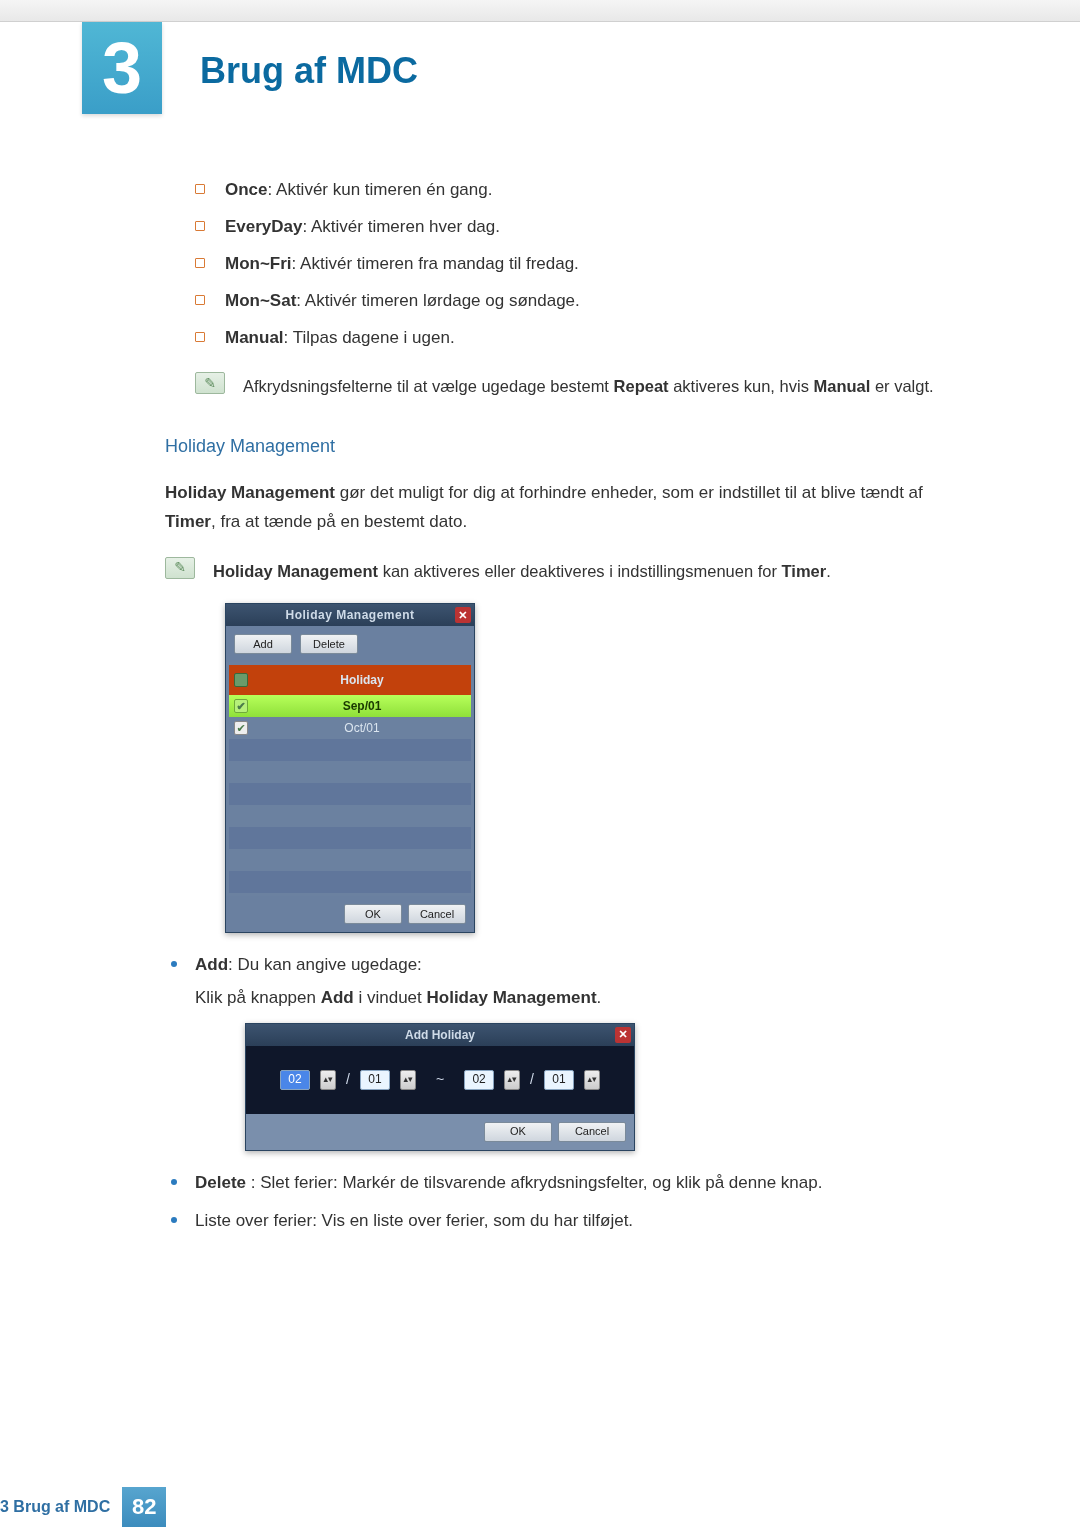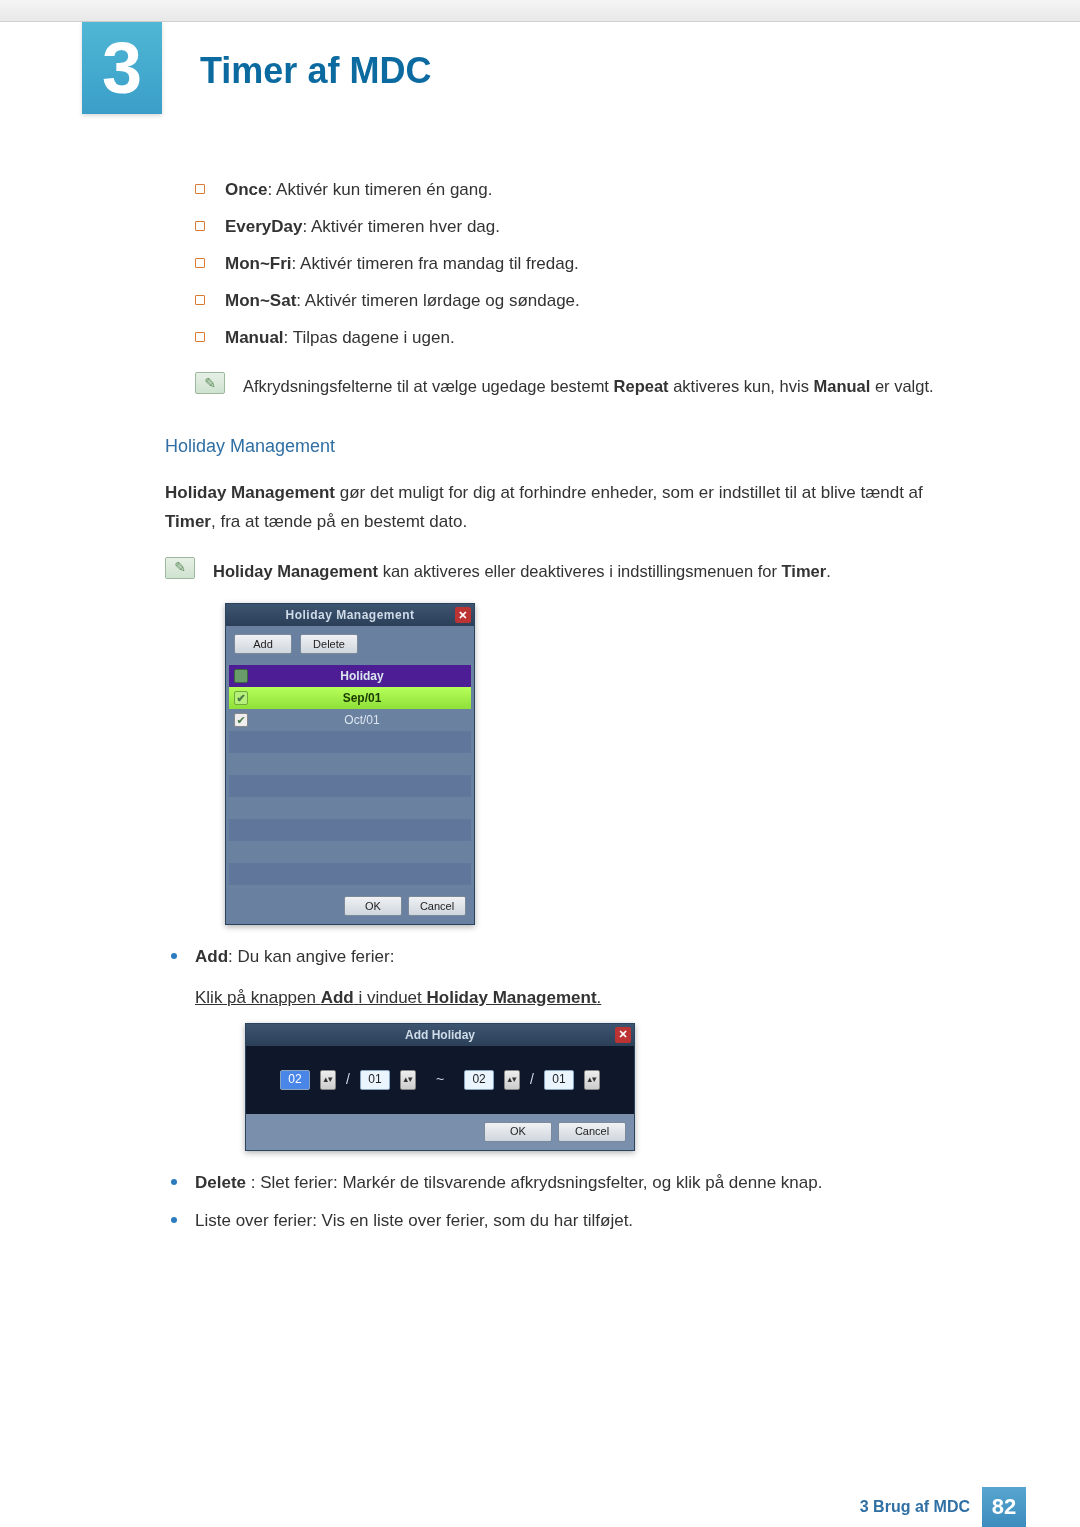--- a/index.html
+++ b/index.html
@@ -61,21 +61,21 @@
     background: #b33; color: #fff; font-size: 11px; font-weight: bold;
     display: flex; align-items: center; justify-content: center; border-radius: 2px;
   }
   .hm-toolbar { display: flex; gap: 8px; padding: 8px; background: #6a80a0; }
   .hm-btn {
     width: 58px; height: 20px; background: linear-gradient(to bottom,#f0f2f4,#cfd6de);
     border: 1px solid #7a8a9a; border-radius: 2px; color: #222; font-size: 11px;
     display: flex; align-items: center; justify-content: center;
   }
   .hm-table { background: #6b81a0; padding: 3px; }
-  .hm-headrow { display: flex; background: #4c1d95; height: 22px; align-items: center; }
+  .hm-headrow { display: flex; background: #c2410c; height: 30px; align-items: center; }
   .hm-headcell-check { width: 24px; display:flex; align-items:center; justify-content:center; }
   .hm-headcell-check .chk { width:14px; height:14px; background:#6a9b6a; border:1px solid #3a6a3a; border-radius:2px; }
   .hm-headcell-main { flex:1; text-align:center; font-weight: bold; font-size:12px; }
   .hm-row { display:flex; height:22px; align-items:center; }
   .hm-row .cell-check { width:24px; display:flex; align-items:center; justify-content:center; }
   .hm-row .cell-check .chk { width:14px; height:14px; background:#eee; border:1px solid #888; border-radius:2px; display:flex; align-items:center; justify-content:center; color:#4a7b4a; font-size:11px; }
   .hm-row .cell-check .chk.green { background:#b6f07a; border-color:#6faa3a; }
   .hm-row .cell-main { flex:1; text-align:center; font-size:12px; }
   .hm-row.selected { background: linear-gradient(to bottom,#b7ff5a,#8fe03a); color:#1a3a00; font-weight:bold; }
   .hm-row.normal { background:#6b81a0; color:#dbe5ef; }
@@ -102,44 +102,44 @@
   .ah-sep { color:#d0daea; font-size:14px; }
   .ah-tilde { color:#d0daea; font-size:14px; padding: 0 10px;}
   .ah-footer { background:#7a8fac; padding:8px; display:flex; justify-content:flex-end; gap:6px; }
 
   .bullet-list { list-style: none; padding-left: 20px; }
   .bullet-list li { position: relative; margin-bottom: 10px; padding-left: 10px;}
   .bullet-list li::before {
     content: ""; position:absolute; left:-14px; top:10px;
     width:6px; height:6px; background:#2b7bbf; border-radius:50%;
   }
-  .bullet-list li p.sub { margin-top: 12px; text-decoration: underline; }
+  .bullet-list li p.sub { margin-top: 4px; }
 
   
   .page-footer {
     position: absolute; bottom: 0; left: 0; width: 100%; height: 40px;
-    display:flex; align-items:center; justify-content:flex-end;margin-top:44px;
+    display:flex; align-items:center; justify-content:flex-start;margin-top:44px;
   }
   .footer-label { color:#2f6fa3; font-size:16px; font-weight:600; margin-right:12px; }
   .footer-num {
     width:44px; height:40px; background:linear-gradient(to bottom,#57a5cf,#3c8cbd);
     color:#fff; font-size:22px; font-weight:700; display:flex; align-items:center; justify-content:center;
     margin-right: 54px;
   }
 </style>
 </head>
 <body>
 
 <div class="page">
   <div class="top-bar"></div>
 
   <div class="chapter-badge">
     <span>3</span>
   </div>
-  <div class="chapter-title">Timer af MDC</div>
+  <div class="chapter-title">Brug af MDC</div>
 
   <div class="content">
 
     <ul class="square-list">
       <li><b>Once</b><span>: Aktivér kun timeren én gang.</span></li>
       <li><b>EveryDay</b><span>: Aktivér timeren hver dag.</span></li>
       <li><b>Mon~Fri</b><span>: Aktivér timeren fra mandag til fredag.</span></li>
       <li><b>Mon~Sat</b><span>: Aktivér timeren lørdage og søndage.</span></li>
       <li><b>Manual</b><span>: Tilpas dagene i ugen.</span></li>
     </ul>
@@ -201,21 +201,21 @@
         <div class="hm-row stripe hm-empty"></div>
       </div>
       <div class="hm-footer">
         <div class="hm-btn">OK</div>
         <div class="hm-btn">Cancel</div>
       </div>
     </div>
 
     <ul class="bullet-list">
       <li>
-        <span><b>Add</b><span>: Du kan angive ferier:</span></span>
+        <span><b>Add</b><span>: Du kan angive ugedage:</span></span>
         <p class="sub">
           <span>Klik på knappen </span><b>Add</b><span> i vinduet </span><b>Holiday Management</b><span>.</span>
         </p>
 
         
         <div class="ah-dialog">
           <div class="ah-titlebar">
             <span>Add Holiday</span>
             <div class="hm-close">✕</div>
           </div>

